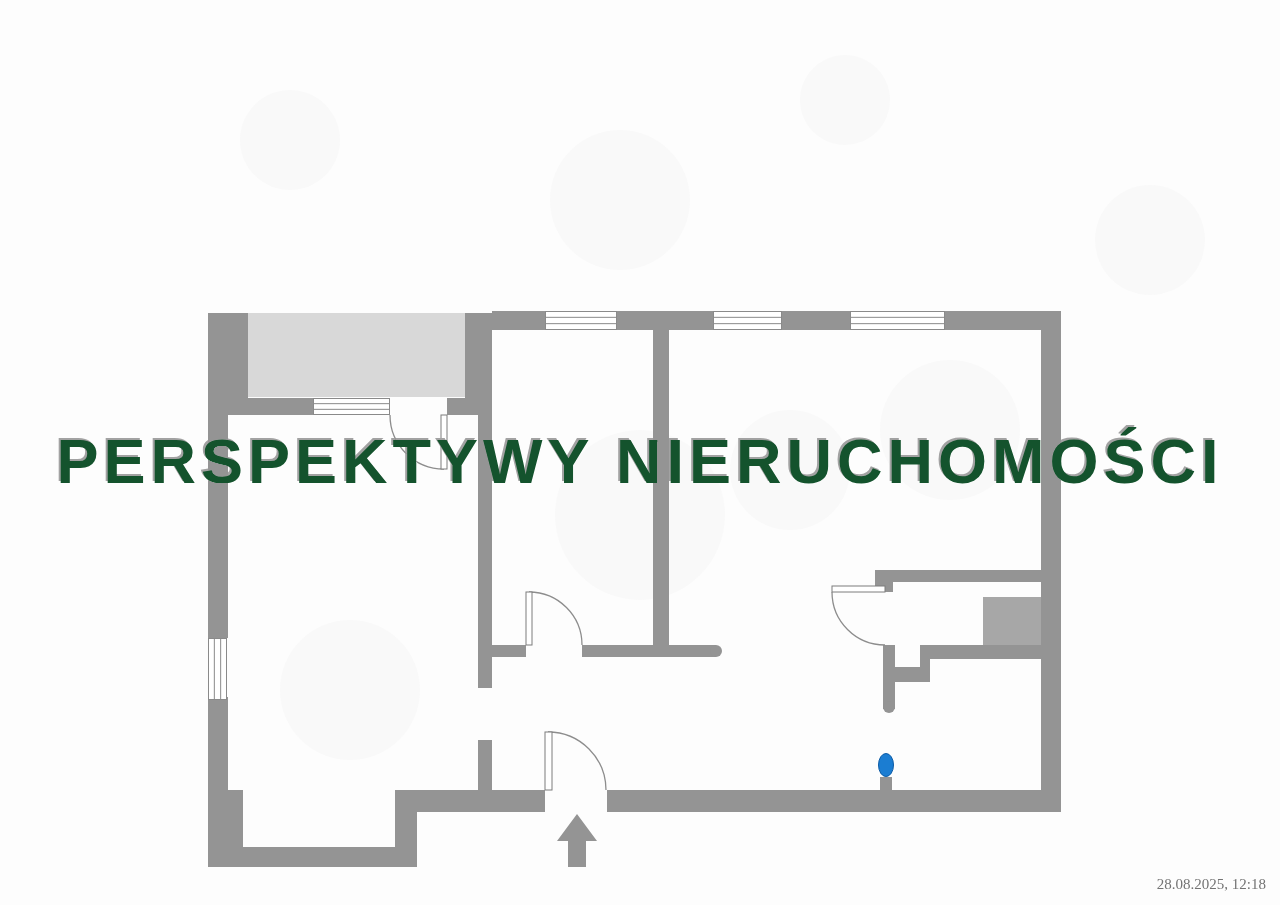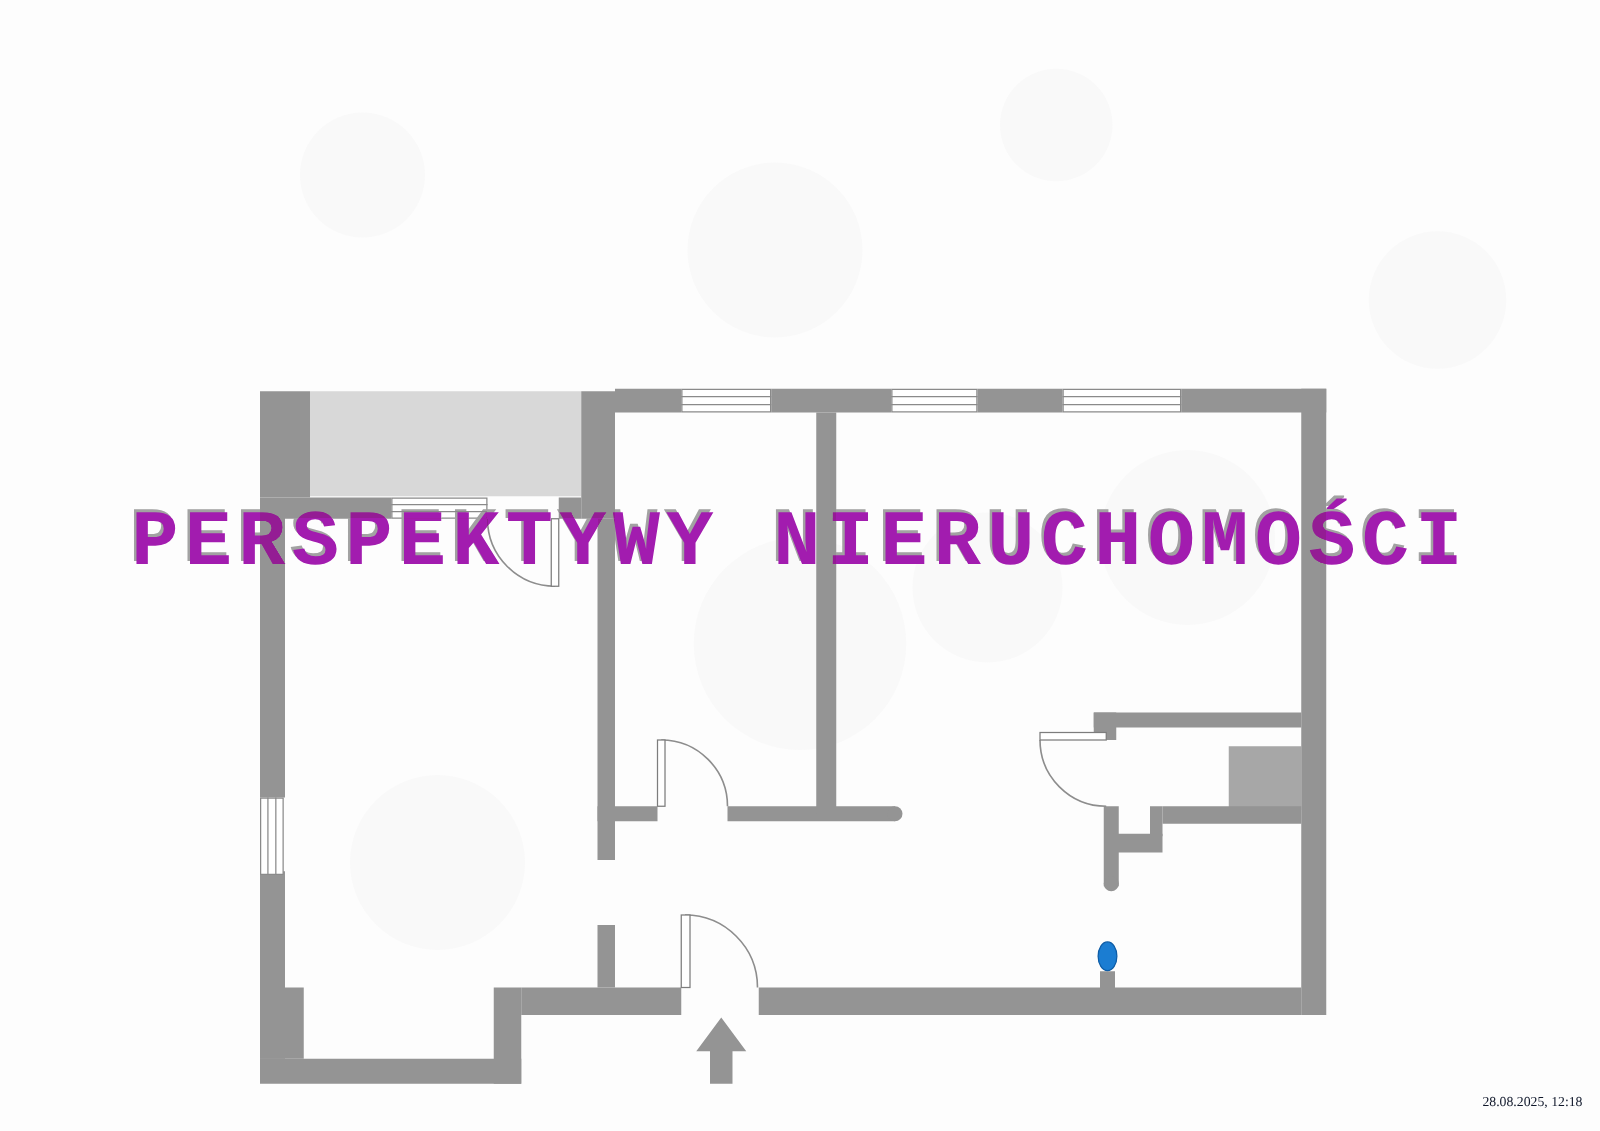--- a/index.html
+++ b/index.html
@@ -1,32 +1,32 @@
 <!DOCTYPE html>
 <html><head>
 <meta charset="utf-8">
 <style>
   html,body{margin:0;padding:0;background:#ffffff;}
   .page{position:relative;width:1280px;height:905px;background:#fdfdfd;overflow:hidden;
         font-family:"Liberation Sans",sans-serif;}
   .plan-svg{position:absolute;left:0;top:0;}
   .watermark{
-    position:absolute;left:0;top:399px;width:100%;
+    position:absolute;left:0;top:425px;width:100%;
     text-align:center;white-space:nowrap;
-    font-family:Liberation Mono, monospace;
+    font-family:Liberation Sans, sans-serif;
     font-weight:800;font-size:63px;letter-spacing:5px;
-    color:#a21caf;
+    color:#14532d;
     text-shadow:-2px -2px 0 #a2a2a2, 2px 2px 0 #ffffff;
     mix-blend-mode:darken;
     user-select:none;
   }
   .timestamp{
     position:absolute;right:14px;top:876px;
     font-family:"Liberation Serif",serif;
-    font-size:11px;color:#0f172a;
+    font-size:15px;color:#737373;
   }
 </style>
 </head>
 <body>
 
 <div class="page">
   <svg class="plan-svg" width="1280" height="905" viewBox="0 0 1280 905">
       <g>
         <circle cx="620" cy="200" r="70" fill="#8a8a8a" opacity="0.035"></circle>
         <circle cx="845" cy="100" r="45" fill="#8a8a8a" opacity="0.035"></circle>

